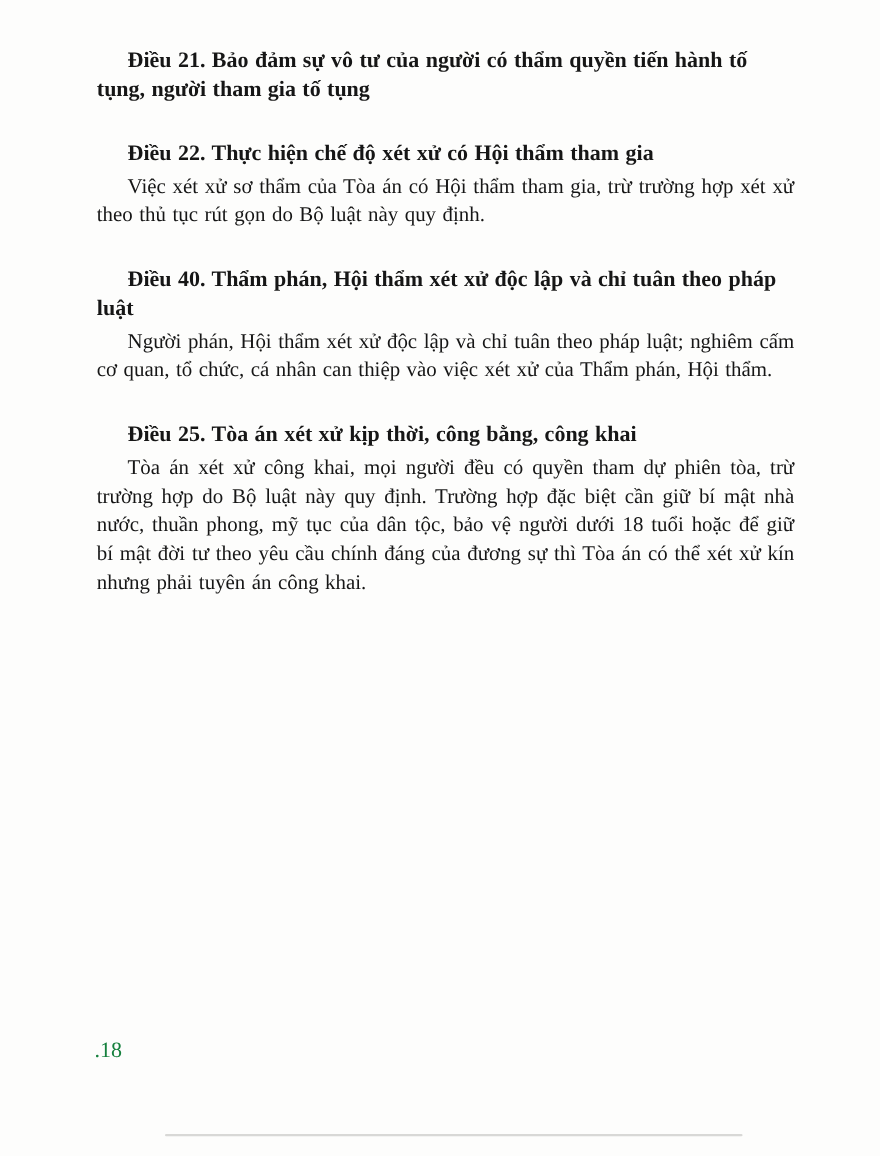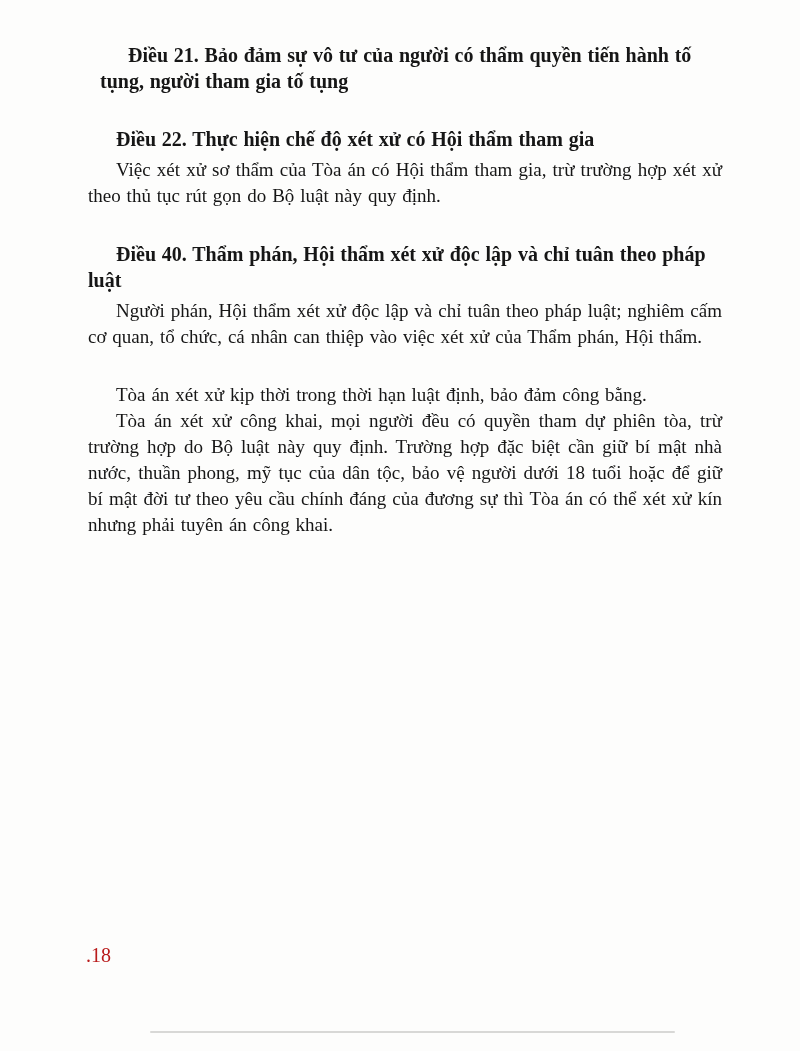--- a/index.html
+++ b/index.html
@@ -16,21 +16,20 @@
       overflow: hidden;
     }
     .page {
       padding: 42px 78px 0 88px;
     }
     .article {
       margin-top: 32px;
     }
     .article:first-child {
       margin-top: 0;
-      margin-left: 12px;
     }
     .heading {
       font-size: 20px;
       font-weight: bold;
       line-height: 26px;
       margin: 0 0 5px 0;
       text-indent: 28px;
       text-align: left;
       word-spacing: 0.04em;
     }
@@ -40,21 +39,21 @@
       margin: 0;
       text-indent: 28px;
       text-align: justify;
       word-spacing: 0.06em;
     }
     .page-number {
       position: absolute;
       left: 86px;
       top: 944px;
       font-size: 20px;
-      color: #b91c1c;
+      color: #15803d;
     }
     .scan-line {
       position: absolute;
       left: 150px;
       top: 1031px;
       width: 525px;
       height: 2px;
       background: #b9b9b6;
       opacity: 0.55;
       border-radius: 2px;
@@ -74,21 +73,21 @@
     <p class="para">Việc xét xử sơ thẩm của Tòa án có Hội thẩm tham gia, trừ trường hợp xét xử theo thủ tục rút gọn do Bộ luật này quy định.</p>
   </section>
 
   <section class="article">
     <h2 class="heading">Điều 40. Thẩm phán, Hội thẩm xét xử độc lập và chỉ tuân theo pháp luật</h2>
     <p class="para">Người phán, Hội thẩm xét xử độc lập và chỉ tuân theo pháp luật; nghiêm cấm cơ quan, tổ chức, cá nhân can thiệp vào việc xét xử của Thẩm phán, Hội thẩm.</p>
   </section>
 
 
   <section class="article">
-    <p class="para">Tòa án xét xử kịp thời trong thời hạn luật định, bảo đảm công bằng.</p>
+    <h2 class="heading">Điều 25. Tòa án xét xử kịp thời, công bằng, công khai</h2>
     <p class="para">Tòa án xét xử công khai, mọi người đều có quyền tham dự phiên tòa, trừ trường hợp do Bộ luật này quy định. Trường hợp đặc biệt cần giữ bí mật nhà nước, thuần phong, mỹ tục của dân tộc, bảo vệ người dưới 18 tuổi hoặc để giữ bí mật đời tư theo yêu cầu chính đáng của đương sự thì Tòa án có thể xét xử kín nhưng phải tuyên án công khai.</p>
   </section>
 
 </div>
 
 <div class="page-number">.18</div>
 
 <div class="scan-line"></div>
 
 </body></html>

